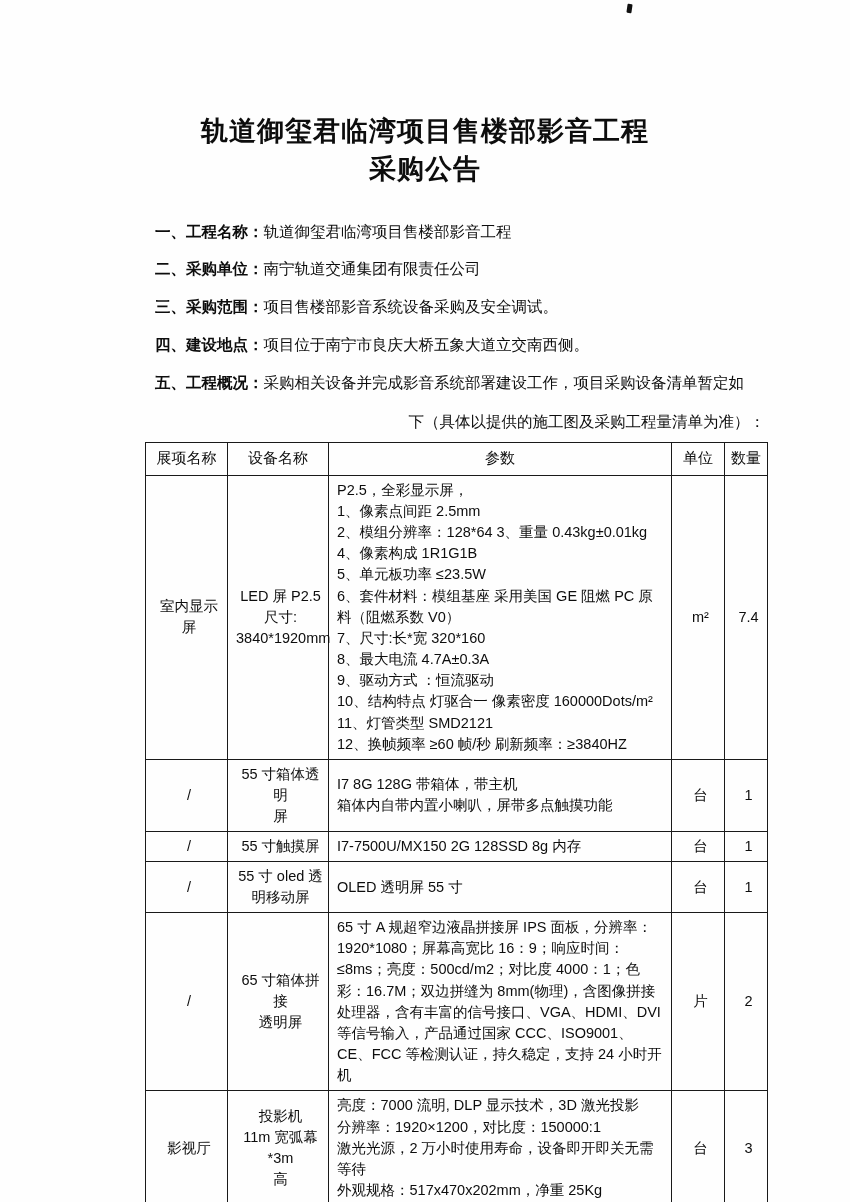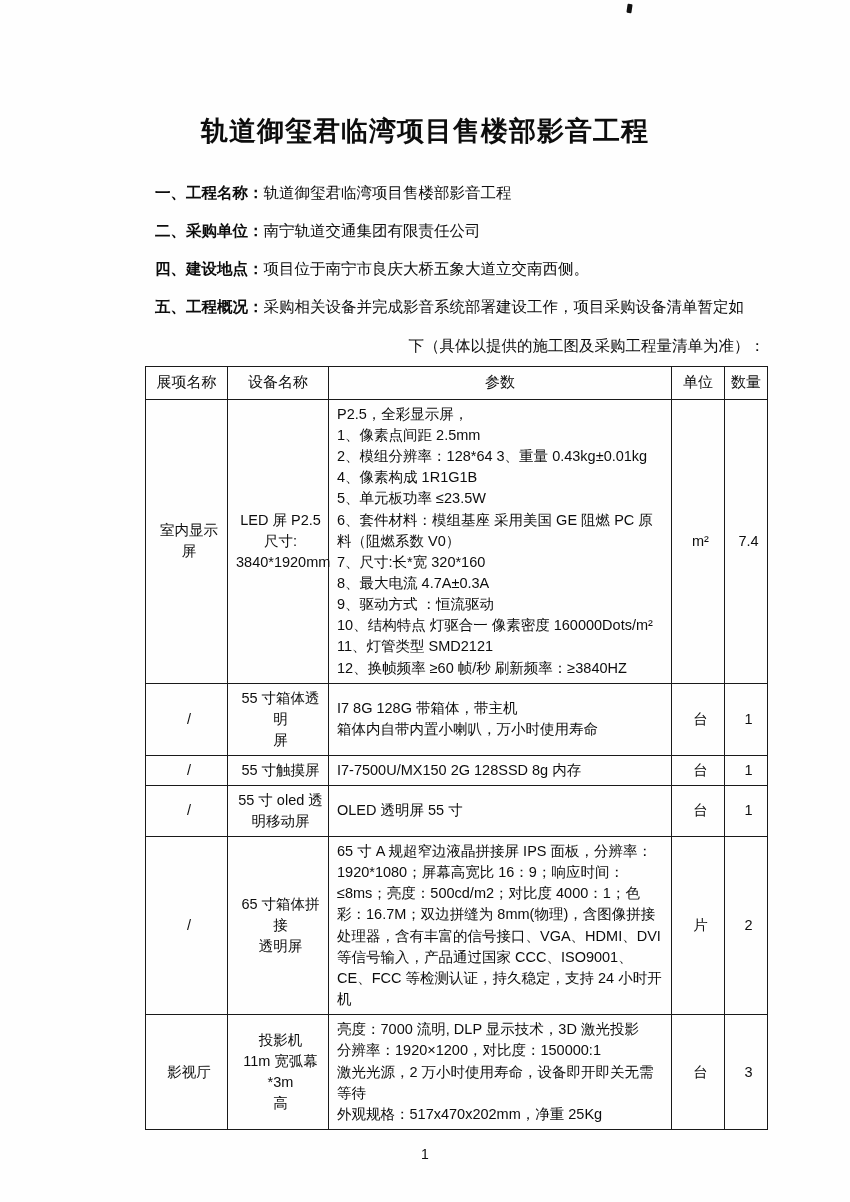--- a/index.html
+++ b/index.html
@@ -101,25 +101,27 @@
 </style>
 </head>
 <body>
 
 <div class="page">
 
   <div class="speck"></div>
 
   <div class="title-block">
     <div>轨道御玺君临湾项目售楼部影音工程</div>
+    <div>采购公告</div>
   </div>
 
   <div class="intro">
     <p class="intro-item"><span class="lbl">一、工程名称：</span><span>轨道御玺君临湾项目售楼部影音工程</span></p>
     <p class="intro-item"><span class="lbl">二、采购单位：</span><span>南宁轨道交通集团有限责任公司</span></p>
+    <p class="intro-item"><span class="lbl">三、采购范围：</span><span>项目售楼部影音系统设备采购及安全调试。</span></p>
     <p class="intro-item"><span class="lbl">四、建设地点：</span><span>项目位于南宁市良庆大桥五象大道立交南西侧。</span></p>
     <p class="intro-item"><span class="lbl">五、工程概况：</span><span>采购相关设备并完成影音系统部署建设工作，项目采购设备清单暂定如</span></p>
     <p class="cont-line">下（具体以提供的施工图及采购工程量清单为准）：</p>
   </div>
 
   <table class="equip">
     <colgroup>
       <col class="w-item">
         <col class="w-device">
         <col class="w-params">
@@ -155,21 +157,21 @@
 11、灯管类型 SMD2121
 12、换帧频率 ≥60 帧/秒 刷新频率：≥3840HZ</td>
         <td class="c-unit">m²</td>
         <td class="c-qty">7.4</td>
       </tr>
       <tr>
         <td class="c-item">/</td>
         <td class="c-device">55 寸箱体透明
 屏</td>
         <td class="c-params">I7  8G 128G 带箱体，带主机
-箱体内自带内置小喇叭，万小时使用寿命</td>
+箱体内自带内置小喇叭，屏带多点触摸功能</td>
         <td class="c-unit">台</td>
         <td class="c-qty">1</td>
       </tr>
       <tr>
         <td class="c-item">/</td>
         <td class="c-device">55 寸触摸屏</td>
         <td class="c-params">I7-7500U/MX150 2G 128SSD 8g 内存</td>
         <td class="c-unit">台</td>
         <td class="c-qty">1</td>
       </tr>

